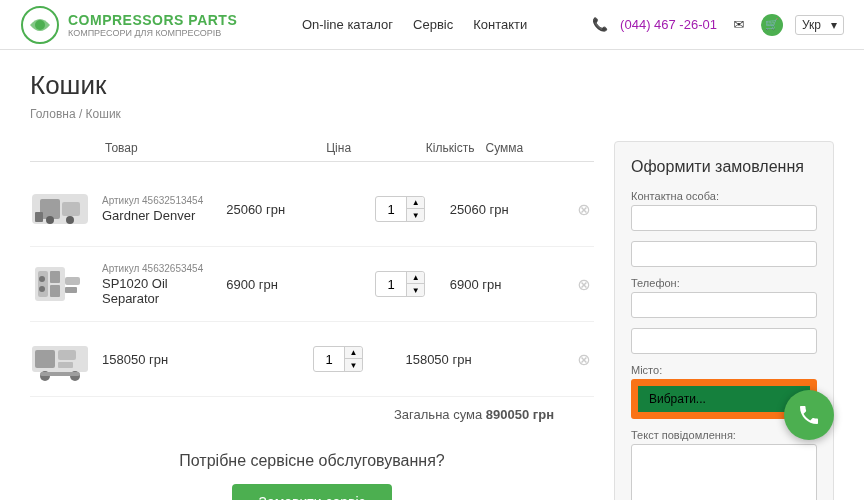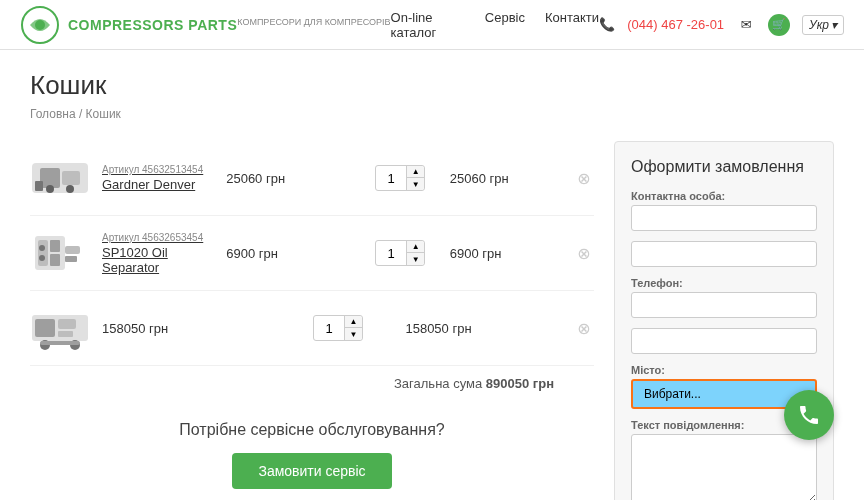--- a/index.html
+++ b/index.html
@@ -5,30 +5,30 @@
     * { box-sizing: border-box; margin: 0; padding: 0; }
     body { font-family: Arial, sans-serif; font-size: 13px; color: #333; background: #fff; width: 864px; }
 
     
     .header {
       display: flex; align-items: center; padding: 0 20px; height: 50px;
       border-bottom: 1px solid #e0e0e0; background: #fff;
     }
     .logo-area { display: flex; align-items: center; gap: 8px; min-width: 180px; }
     .logo-icon { width: 40px; height: 40px; }
-    .logo-text { display: flex; flex-direction: row; }
+    .logo-text { display: flex; flex-direction: column; }
     .logo-brand { color: #4caf50; font-weight: 700; font-size: 14px; letter-spacing: 0.5px; }
     .logo-sub { color: #888; font-size: 9px; }
     .nav { display: flex; gap: 20px; flex: 1; justify-content: center; }
     .nav a { text-decoration: none; color: #333; font-size: 13px; }
     .header-right { display: flex; align-items: center; gap: 12px; font-size: 13px; }
-    .phone { color: #ef4444; }
+    .phone { color: #a21caf; }
     .icon-btn { width: 20px; height: 20px; display: inline-flex; align-items: center; justify-content: center; cursor: pointer; }
     .cart-btn { background: #4caf50; border-radius: 50%; width: 22px; height: 22px; display: inline-flex; align-items: center; justify-content: center; color: #fff; font-size: 11px; cursor: pointer; }
-    .lang-btn { border: 1px solid #ccc; border-radius: 3px; padding: 2px 6px; font-size: 12px; cursor: pointer; display: flex; align-items: center; gap: 2px; font-style: italic; }
+    .lang-btn { border: 1px solid #ccc; border-radius: 3px; padding: 2px 6px; font-size: 12px; cursor: pointer; display: flex; align-items: center; gap: 10px; }
 
     
     .page-header { padding: 20px 30px 10px; }
     .page-title { font-size: 26px; font-weight: 400; color: #333; margin-bottom: 6px; }
     .breadcrumb { font-size: 12px; color: #888; }
     .breadcrumb a { color: #888; text-decoration: none; }
     .breadcrumb span { color: #888; }
 
     
     .main { display: flex; gap: 20px; padding: 10px 30px 20px; }
@@ -39,21 +39,21 @@
     .col-product { flex: 2.5; }
     .col-price { flex: 1; }
     .col-qty { flex: 0.8; text-align: center; }
     .col-sum { flex: 1; }
     .col-del { width: 20px; }
 
     
     .cart-item { display: flex; align-items: center; padding: 12px 0; border-bottom: 1px solid #f0f0f0; }
     .item-img { width: 60px; height: 50px; margin-right: 12px; display: flex; align-items: center; justify-content: center; }
     .item-img svg { width: 60px; height: 50px; }
-    .item-info { flex: 1; text-decoration: underline; }
+    .item-info { flex: 1; }
     .item-article { font-size: 10px; color: #888; margin-bottom: 2px; }
     .item-name { font-size: 13px; color: #333; }
     .item-price { flex: 1; font-size: 13px; }
     .item-qty { flex: 0.8; display: flex; flex-direction: column; align-items: center; }
     .qty-control { display: flex; align-items: center; border: 1px solid #ccc; border-radius: 3px; }
     .qty-input { width: 30px; text-align: center; border: none; outline: none; font-size: 13px; padding: 2px 0; }
     .qty-arrows { display: flex; flex-direction: column; }
     .qty-up, .qty-down { width: 18px; height: 12px; background: #f5f5f5; border: none; border-left: 1px solid #ccc; cursor: pointer; display: flex; align-items: center; justify-content: center; font-size: 8px; }
     .qty-up { border-bottom: 1px solid #ccc; border-radius: 0 3px 0 0; }
     .qty-down { border-radius: 0 0 3px 0; }
@@ -66,23 +66,23 @@
 
     
     .service-section { text-align: center; padding: 20px 0 10px; }
     .service-text { font-size: 16px; color: #444; margin-bottom: 14px; }
     .service-btn { background: #4caf50; color: #fff; border: none; padding: 10px 26px; border-radius: 4px; font-size: 14px; cursor: pointer; }
 
     
     .order-form { width: 220px; background: #f7f7f7; border: 1px solid #e0e0e0; border-radius: 4px; padding: 16px; flex-shrink: 0; }
     .order-title { font-size: 16px; font-weight: 400; color: #333; margin-bottom: 14px; }
     .form-group { margin-bottom: 10px; }
-    .form-label { font-size: 11px; color: #666; margin-bottom: 3px; display: block; font-weight: bold; }
+    .form-label { font-size: 11px; color: #666; margin-bottom: 3px; display: block; }
     .form-input { width: 100%; border: 1px solid #ccc; border-radius: 3px; padding: 5px 7px; font-size: 12px; outline: none; background: #fff; }
-    .form-select { width: 100%; border: 2px solid #f97316; border-radius: 3px; padding: 5px 7px; font-size: 12px; background: #7dd3fc; cursor: pointer; }
+    .form-select { width: 100%; border: 7px solid #f97316; border-radius: 3px; padding: 5px 7px; font-size: 12px; background: #15803d; cursor: pointer; }
     .form-textarea { width: 100%; border: 1px solid #ccc; border-radius: 3px; padding: 5px 7px; font-size: 12px; height: 70px; resize: vertical; outline: none; background: #fff; }
 
     
     .float-phone { position: fixed; bottom: 60px; right: 30px; width: 50px; height: 50px; background: #4caf50; border-radius: 50%; display: flex; align-items: center; justify-content: center; cursor: pointer; box-shadow: 0 2px 8px rgba(0,0,0,0.3); }
     .float-phone svg { width: 24px; height: 24px; }
   </style>
 </head>
 <body>
 
 <header class="header">
@@ -119,20 +119,27 @@
   <div class="breadcrumb">
     <a href="#">Головна</a>
     <span> / </span>
     <span>Кошик</span>
   </div>
 </div>
 
 <div class="main">
   <div class="cart-section">
 
+    <div class="cart-col-headers">
+      <div class="col-product" style="padding-left:75px;">Товар</div>
+      <div class="col-price">Ціна</div>
+      <div class="col-qty">Кількість</div>
+      <div class="col-sum">Сумма</div>
+      <div class="col-del"></div>
+    </div>
 
     <div class="cart-item">
       <div class="item-img">
         <svg viewBox="0 0 60 50" xmlns="http://www.w3.org/2000/svg">
           <rect x="2" y="10" width="56" height="30" rx="4" fill="#e0e0e0"></rect>
           <rect x="10" y="15" width="20" height="20" rx="2" fill="#9e9e9e"></rect>
           <rect x="32" y="18" width="18" height="14" rx="2" fill="#bdbdbd"></rect>
           <rect x="5" y="28" width="8" height="10" rx="1" fill="#757575"></rect>
           <circle cx="20" cy="36" r="4" fill="#616161"></circle>
           <circle cx="40" cy="36" r="4" fill="#616161"></circle>

